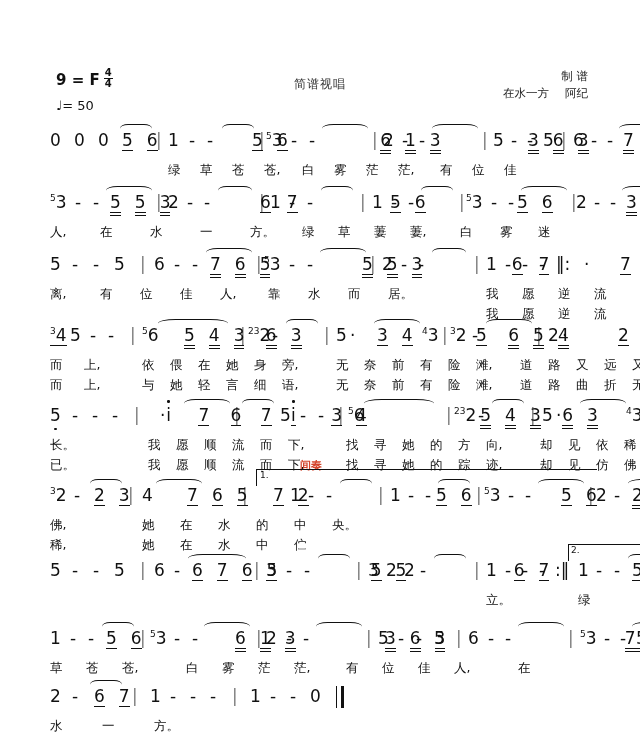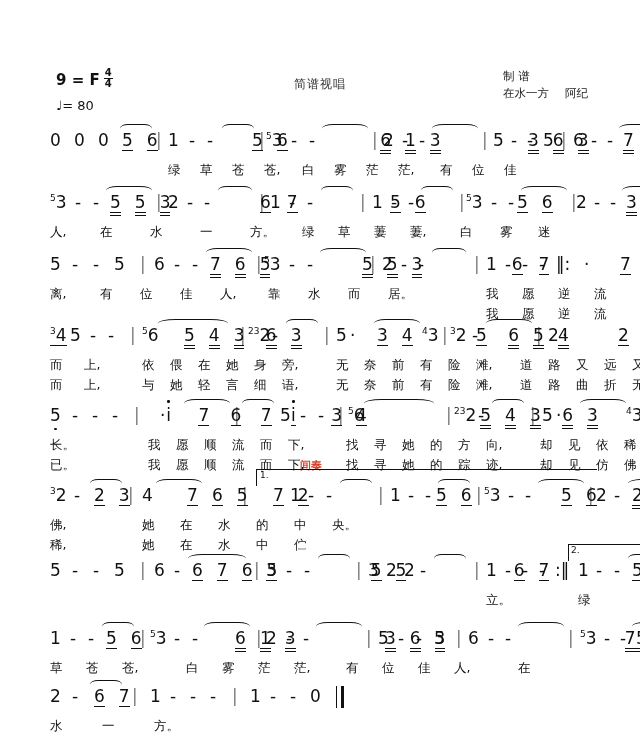--- a/index.html
+++ b/index.html
@@ -33,21 +33,21 @@
   .keyline .frac{
     display:inline-block;vertical-align:-2px;
     font-size:10px;line-height:1.0;text-align:center;margin-left:4px;
   }
   .keyline .frac span{display:block;}
   .keyline .frac .num{border-bottom:1.4px solid #111;padding:0 1px;}
   .tempo{font-size:13px;margin-top:5px;}
 
   .credits{
     position:absolute;right:52px;top:68px;
-    font-size:11.5px;line-height:1.5;text-align:left;color:#222;
+    font-size:11.5px;line-height:1.5;text-align:right;color:#222;
   }
   .credits .r2{display:flex;gap:6px;}
   .credits .cname{margin-left:10px;}
 
   
   .sys{position:absolute;left:50px;width:546px;}
   .notes{
     position:relative;
     height:30px;
     font-size:17px;
@@ -105,21 +105,21 @@
 
 <div class="sheet">
 
   <div class="subtitle">简谱视唱</div>
 
   <div class="keyblock">
     <div class="keyline">
       <span>9 = F</span><span class="frac"><span class="num">4</span><span>4</span></span>
     </div>
     <div class="tempo">
-      <span>♩</span><span>= 80</span>
+      <span>♩</span><span>= 50</span>
     </div>
   </div>
 
   <div class="credits">
     <div>制    谱</div>
     <div class="r2">
       <span>在水一方</span>
       <span class="cname">阿纪</span>
     </div>
   </div>

